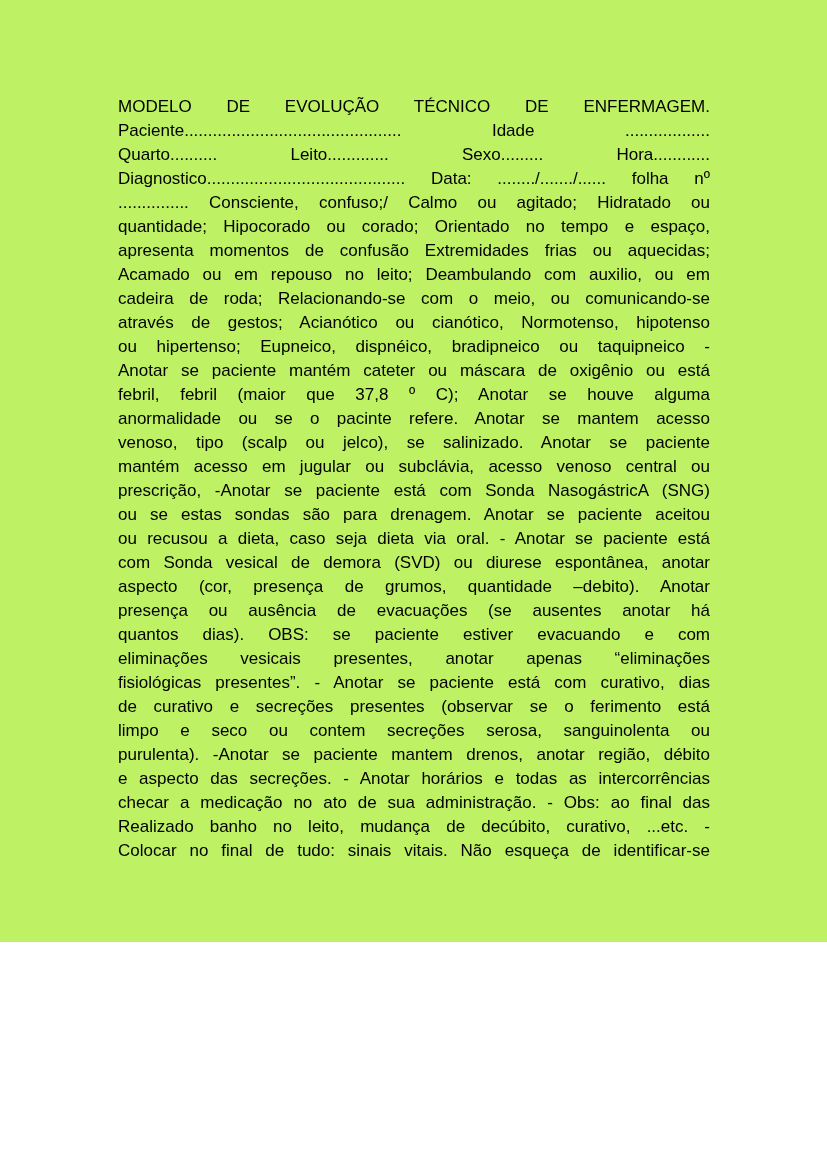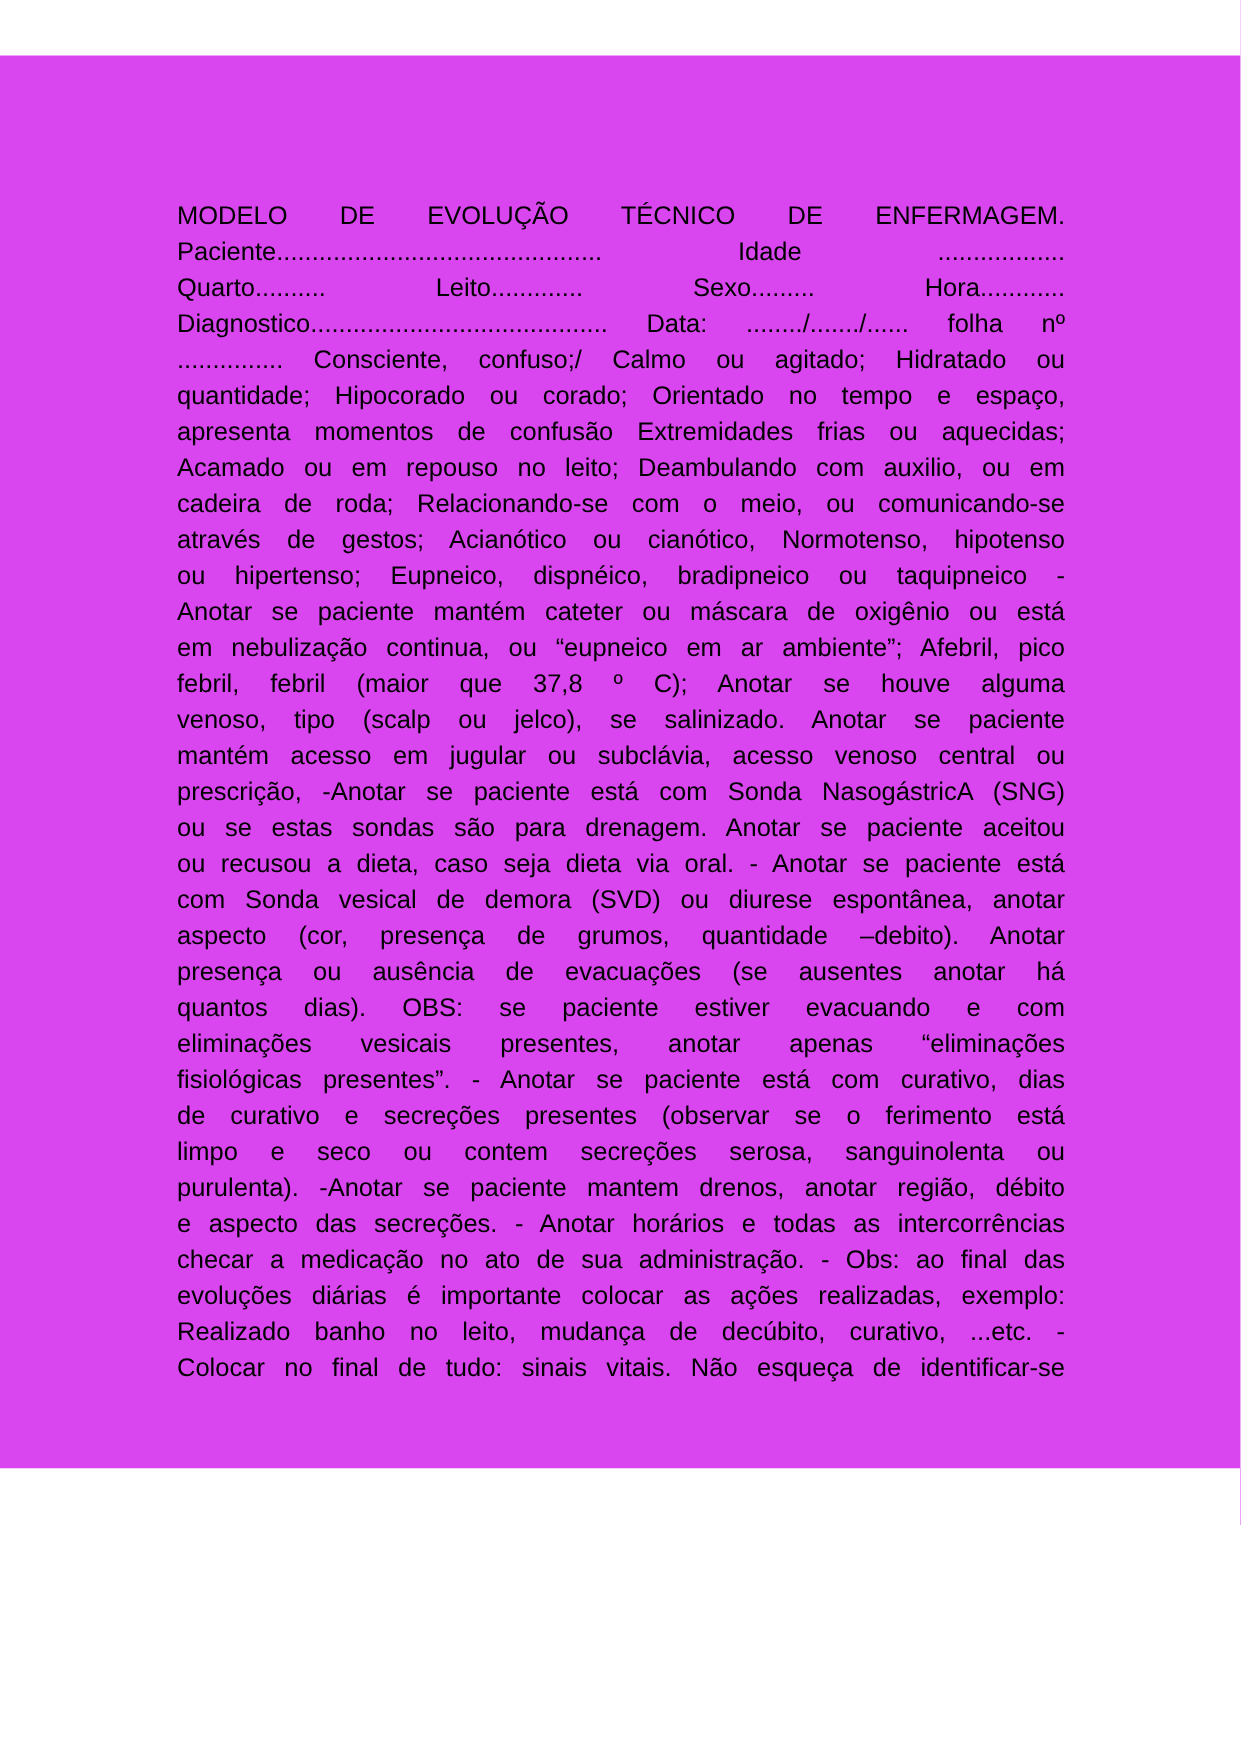--- a/index.html
+++ b/index.html
@@ -4,24 +4,23 @@
 <style>
   html, body {
     margin: 0;
     padding: 0;
     background: #ffffff;
   }
   .page {
     position: relative;
     width: 827px;
     height: 942px;
-    background: #d946ef;
+    background: #bef264;
     overflow: hidden;
     font-family: "Liberation Sans", sans-serif;
-    margin-top: 37px;
   }
   .text-block {
     position: absolute;
     left: 118px;
     top: 95px;
     width: 592px;
     font-size: 17px;
     line-height: 24px;
     color: #000000;
     letter-spacing: 0;
@@ -49,36 +48,35 @@
         <div class="jline">Quarto.......... Leito............. Sexo......... Hora............</div>
         <div class="jline">Diagnostico.......................................... Data: ......../......./...... folha nº</div>
         <div class="jline">............... Consciente, confuso;/ Calmo ou agitado; Hidratado ou</div>
         <div class="jline">quantidade; Hipocorado ou corado; Orientado no tempo e espaço,</div>
         <div class="jline">apresenta momentos de confusão Extremidades frias ou aquecidas;</div>
         <div class="jline">Acamado ou em repouso no leito; Deambulando com auxilio, ou em</div>
         <div class="jline">cadeira de roda; Relacionando-se com o meio, ou comunicando-se</div>
         <div class="jline">através de gestos; Acianótico ou cianótico, Normotenso, hipotenso</div>
         <div class="jline">ou hipertenso; Eupneico, dispnéico, bradipneico ou taquipneico -</div>
         <div class="jline">Anotar se paciente mantém cateter ou máscara de oxigênio ou está</div>
-        <div class="jline">em nebulização continua, ou “eupneico em ar ambiente”; Afebril, pico</div>
         <div class="jline">febril, febril (maior que 37,8 º C); Anotar se houve alguma</div>
+        <div class="jline">anormalidade ou se o pacinte refere. Anotar se mantem acesso</div>
         <div class="jline">venoso, tipo (scalp ou jelco), se salinizado. Anotar se paciente</div>
         <div class="jline">mantém acesso em jugular ou subclávia, acesso venoso central ou</div>
         <div class="jline">prescrição, -Anotar se paciente está com Sonda NasogástricA (SNG)</div>
         <div class="jline">ou se estas sondas são para drenagem. Anotar se paciente aceitou</div>
         <div class="jline">ou recusou a dieta, caso seja dieta via oral. - Anotar se paciente está</div>
         <div class="jline">com Sonda vesical de demora (SVD) ou diurese espontânea, anotar</div>
         <div class="jline">aspecto (cor, presença de grumos, quantidade –debito). Anotar</div>
         <div class="jline">presença ou ausência de evacuações (se ausentes anotar há</div>
         <div class="jline">quantos dias). OBS: se paciente estiver evacuando e com</div>
         <div class="jline">eliminações vesicais presentes, anotar apenas “eliminações</div>
         <div class="jline">fisiológicas presentes”. - Anotar se paciente está com curativo, dias</div>
         <div class="jline">de curativo e secreções presentes (observar se o ferimento está</div>
         <div class="jline">limpo e seco ou contem secreções serosa, sanguinolenta ou</div>
         <div class="jline">purulenta). -Anotar se paciente mantem drenos, anotar região, débito</div>
         <div class="jline">e aspecto das secreções. - Anotar horários e todas as intercorrências</div>
         <div class="jline">checar a medicação no ato de sua administração. - Obs: ao final das</div>
-        <div class="jline">evoluções diárias é importante colocar as ações realizadas, exemplo:</div>
         <div class="jline">Realizado banho no leito, mudança de decúbito, curativo, ...etc. -</div>
         <div class="jline">Colocar no final de tudo: sinais vitais. Não esqueça de identificar-se</div>
       </div>
   </div>
 </div>
 
 </body></html>

